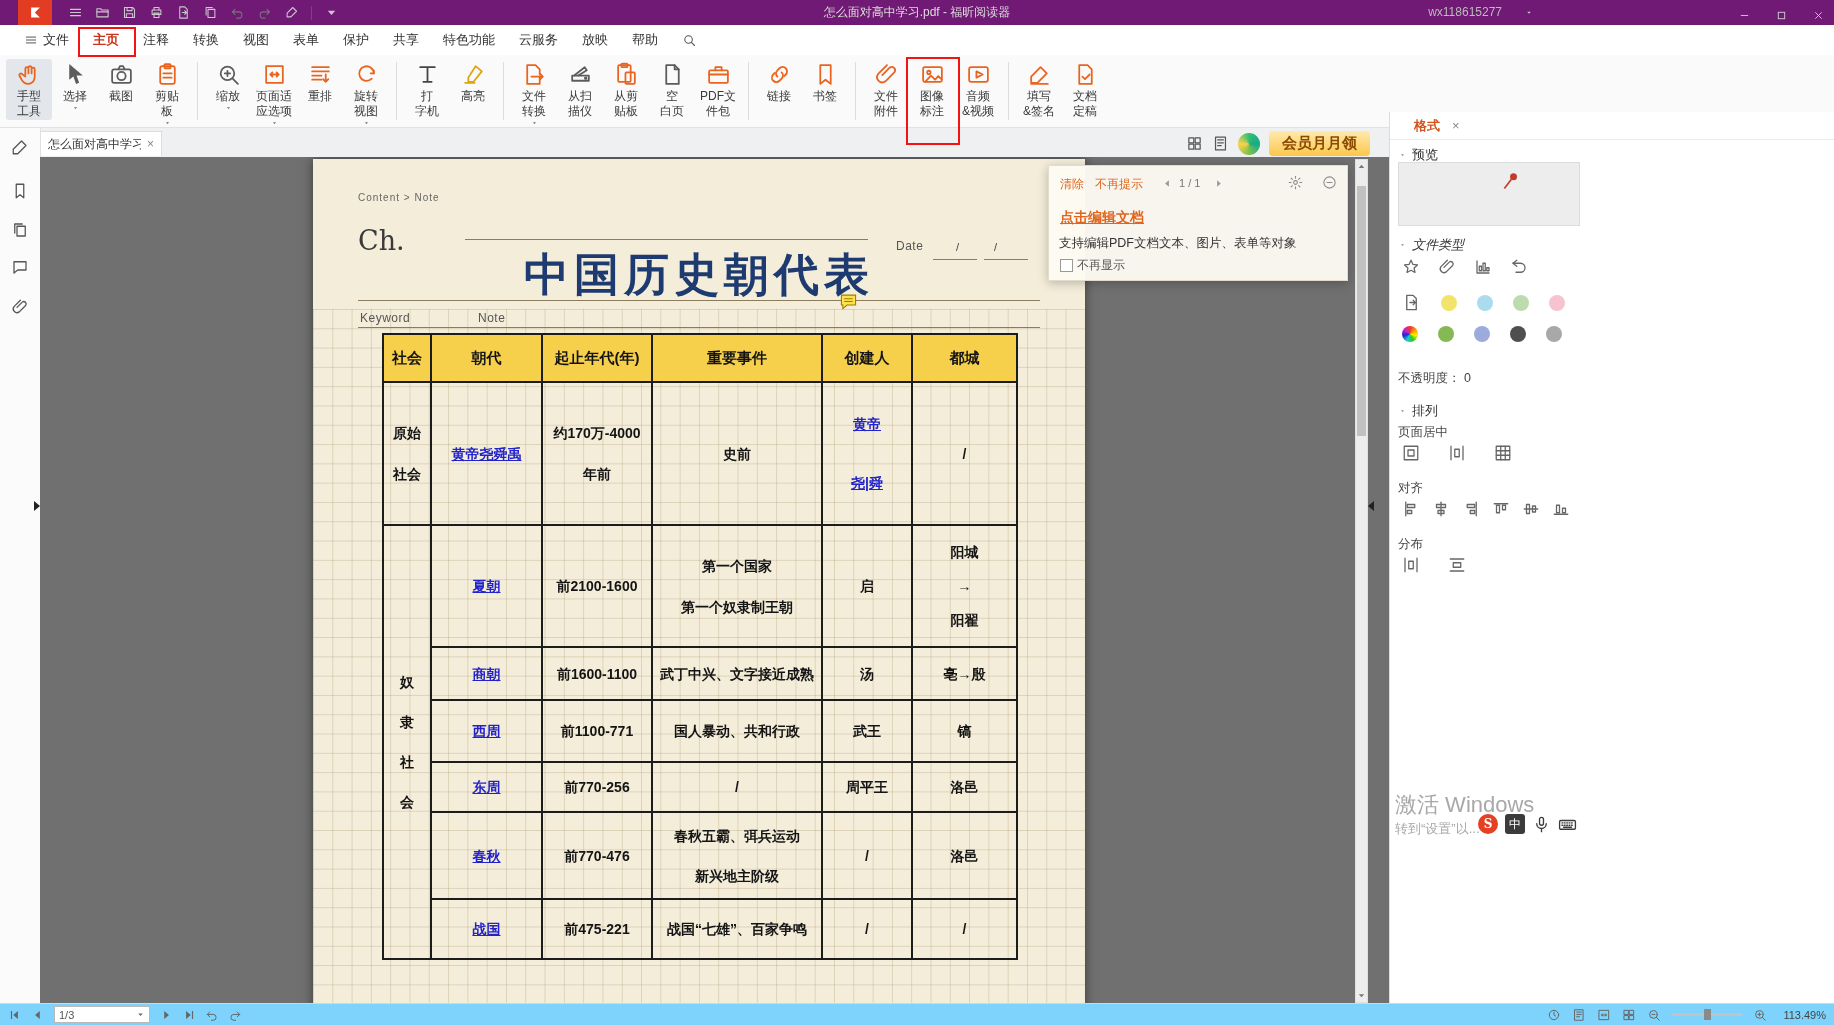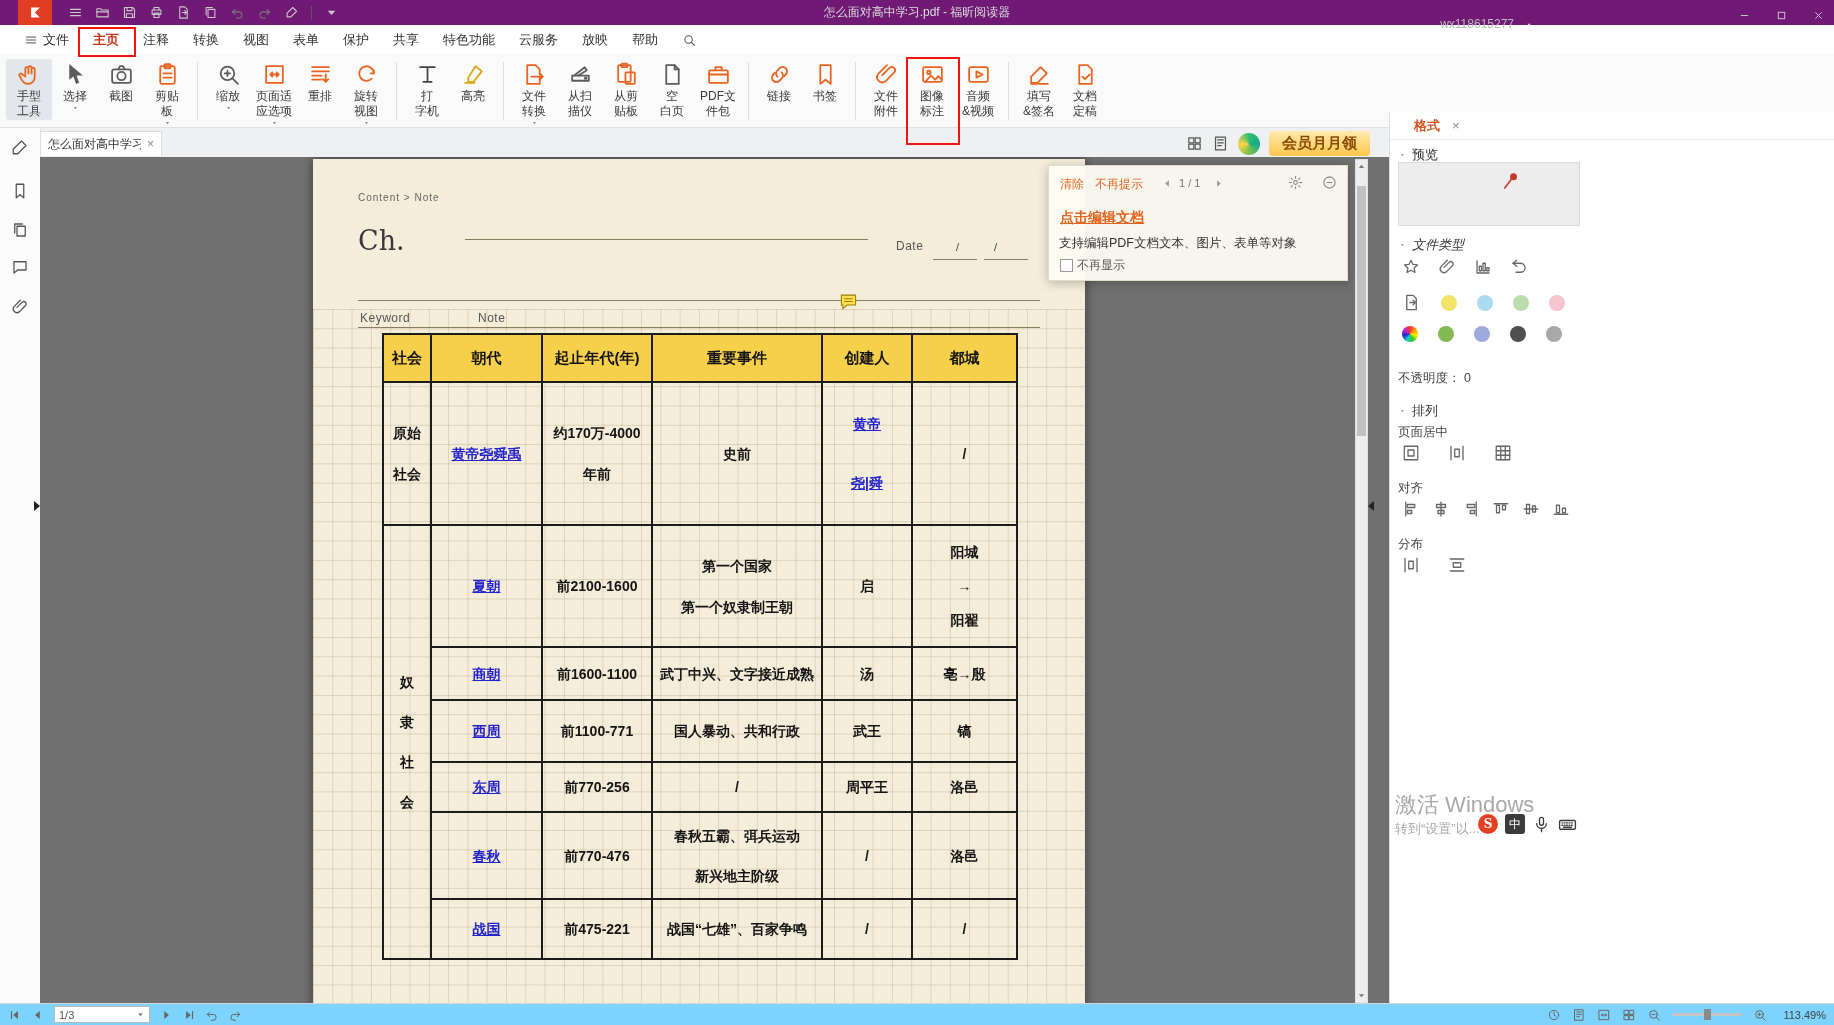--- a/index.html
+++ b/index.html
@@ -11,21 +11,21 @@
 
   
   .titlebar{position:absolute;left:0;top:0;right:0;height:25px;background:#701a75;display:flex;align-items:center;color:#ccc;}
   .logo{width:34px;height:25px;background:#e23c23;display:flex;align-items:center;justify-content:center;margin-left:18px;flex:none;}
   .logo svg{width:15px;height:15px;}
   .qat{display:flex;gap:12px;align-items:center;margin-left:16px;z-index:2;}
   .ticon{width:15px;height:15px;color:#c9c9c9;}
   .ticon.dim{color:#777;}
   .tsep{width:1px;height:14px;background:#5a5a5a;display:inline-block;}
   .tb-title{position:absolute;left:0;right:0;top:0;height:25px;line-height:25px;text-align:center;font-size:12px;color:#ddd;}
-  .tb-user{position:absolute;right:300px;top:12px;height:24px;display:flex;align-items:center;gap:10px;font-size:12px;color:#bbb;z-index:2;}
+  .tb-user{position:absolute;right:300px;top:0;height:24px;display:flex;align-items:center;gap:22px;font-size:12px;color:#bbb;z-index:2;}
   .tb-user .ticon{width:10px;height:7px;}
   .winctl{position:absolute;right:10px;top:0;height:25px;display:flex;gap:26px;align-items:center;z-index:2;}
   .winctl span{width:11px;height:11px;color:#cfcfcf;}
 
   
   .menubar{position:absolute;left:0;top:25px;right:0;height:30px;background:#fff;border-bottom:1px solid #e8e8e8;display:flex;align-items:center;}
   #menu-items{display:flex;align-items:center;height:100%;padding-left:12px;}
   .mitem{padding:0 12px;height:100%;display:flex;align-items:center;gap:5px;font-size:13px;color:#333;cursor:default;}
   .mitem.active{color:#c9331c;font-weight:bold;}
   .mi-ic{width:14px;height:14px;color:#555;}
@@ -592,20 +592,21 @@
       <div class="abs pg-breadcrumb" style="left:45px;top:33px;">Content &gt; Note</div>
       <div class="abs pg-ch" style="left:45px;top:66px;">Ch.</div>
       <div class="abs pline" style="left:152px;top:80px;width:403px;"></div>
 
       <div class="abs pg-date" style="left:583px;top:80px;">Date</div>
       <div class="abs pg-slash" style="left:643px;top:82px;">/</div>
       <div class="abs pg-slash" style="left:681px;top:82px;">/</div>
       <div class="abs pline" style="left:620px;top:100px;width:44px;"></div>
       <div class="abs pline" style="left:671px;top:100px;width:44px;"></div>
 
+      <div class="abs ptitle">中国历史朝代表</div>
       <div class="abs pline" style="left:45px;top:141px;width:682px;"></div>
       <div class="abs pg-kw" style="left:47px;top:152px;">Keyword</div>
       <div class="abs pg-kw" style="left:165px;top:152px;">Note</div>
       <div class="abs pline" style="left:45px;top:168px;width:682px;"></div>
 
       <span class="abs note-icon" style="left:527px;top:134px;">
         <svg viewBox="0 0 24 24">
             <path d="M2 3h20v14H10l-6 5v-5H2z" fill="#ffe14d" stroke="#9a7d00" stroke-width="1.5"></path>
             <path d="M6 8h12M6 12h12" stroke="#9a7d00" stroke-width="1.5"></path>
           </svg>

